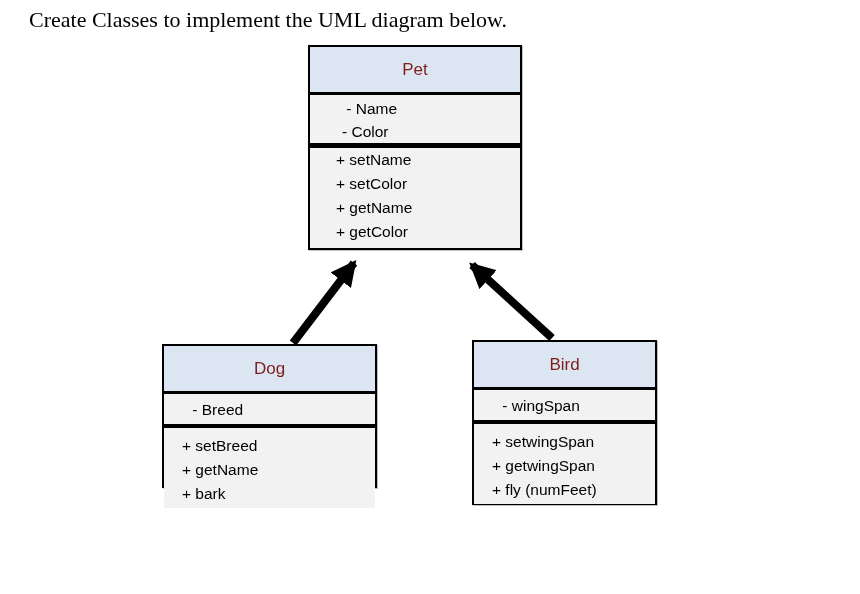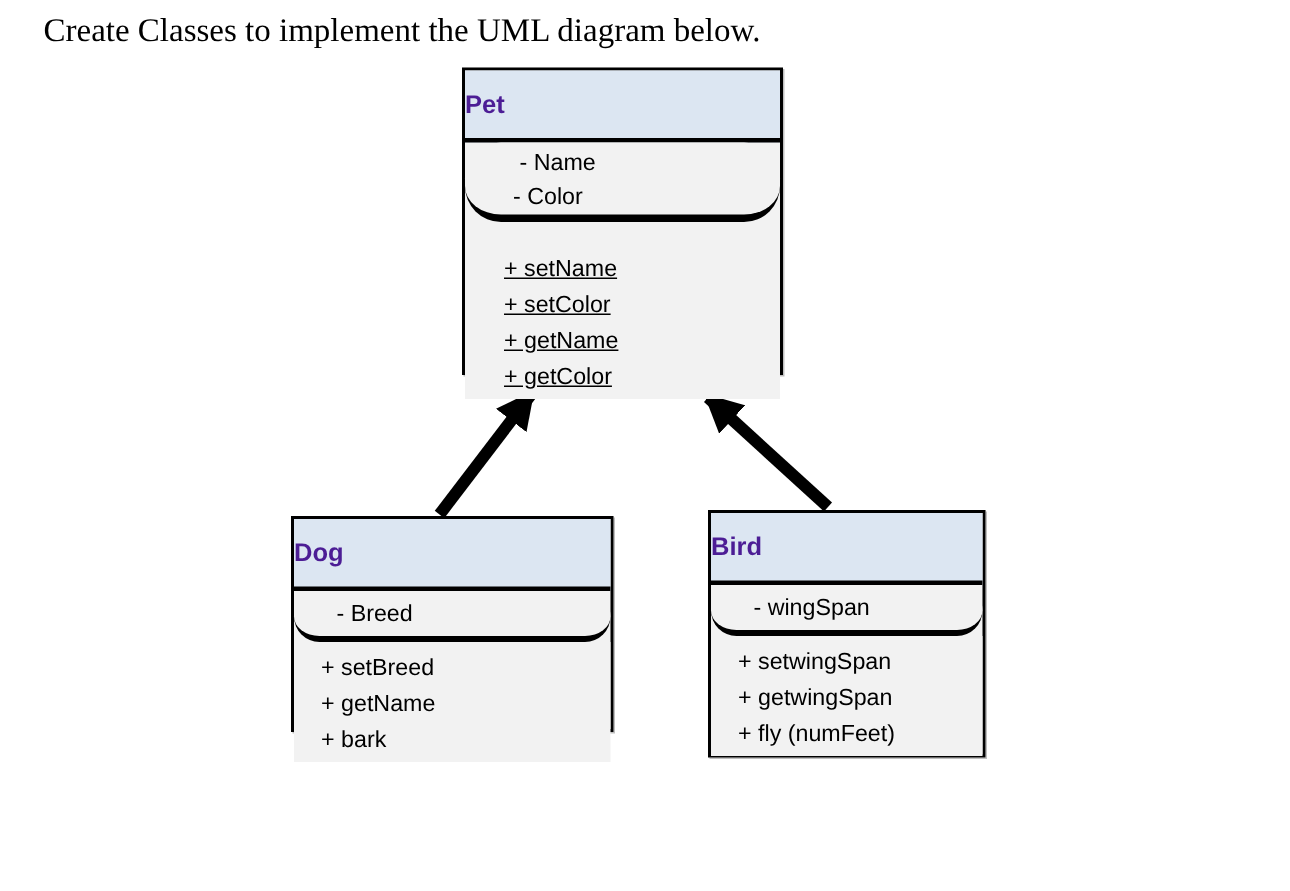--- a/index.html
+++ b/index.html
@@ -31,57 +31,56 @@
     border: 2px solid #000000;
     background: #f2f2f2;
     display: flex;
     flex-direction: column;
     box-sizing: border-box;
     box-shadow: 1px 1px 0 rgba(0,0,0,0.25);
   }
   .sec-header {
     background: #dce6f2;
     border-bottom: 3px solid #000000;
-    font-weight: bold;
+    font-weight: normal;
     font-size: 17px;
-    color: #4c1d95;
-    text-align: left;
+    color: #7f1d1d;
+    text-align: center;
     line-height: 45px;
     height: 45px;
     flex: 0 0 auto;
   }
   .sec-attrs {
     background: #f2f2f2;
     border-bottom: 4px solid #000000;
     flex: 0 0 auto;
     padding: 2px 4px 2px 24px;
     box-sizing: border-box;
-    border-radius: 24px;
   }
   .sec-methods {
     background: #f2f2f2;
     flex: 1 1 auto;
     padding: 6px 4px 2px 18px;
     box-sizing: border-box;
   }
   .member-row {
     font-size: 15.5px;
     line-height: 24px;
     color: #000000;
     white-space: pre;
   }
   .sec-attrs .member-row { line-height: 23px; }
 
   
   #box-pet  { left: 308px; top: 45px;  width: 214px; height: 205px; }
   #box-pet .sec-attrs   { padding-left: 32px; border-bottom-width: 5px; height: 53px; }
-  #box-pet .sec-methods { padding-left: 26px; padding-top: 20px; text-decoration: underline; }
+  #box-pet .sec-methods { padding-left: 26px; padding-top: 0; }
 
   
-  #box-dog  { left: 162px; top: 344px; width: 215px; height: 144px; margin-left: 32px; }
+  #box-dog  { left: 162px; top: 344px; width: 215px; height: 144px; }
   #box-dog .sec-attrs   { height: 34px; padding-top: 4px; }
 
   
   #box-bird { left: 472px; top: 340px; width: 185px; height: 165px; }
   #box-bird .sec-attrs  { height: 34px; padding-top: 4px; }
 </style>
 </head>
 <body>
 
 <div class="canvas">

